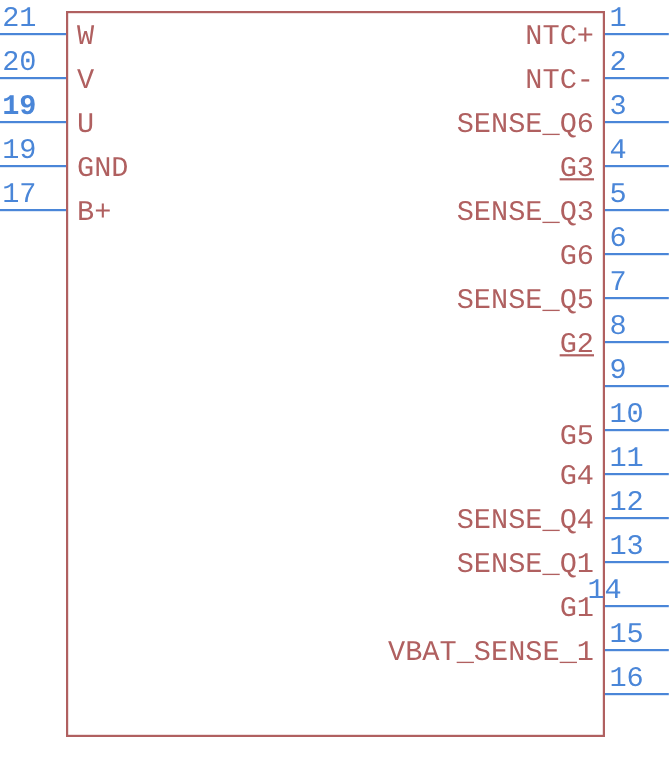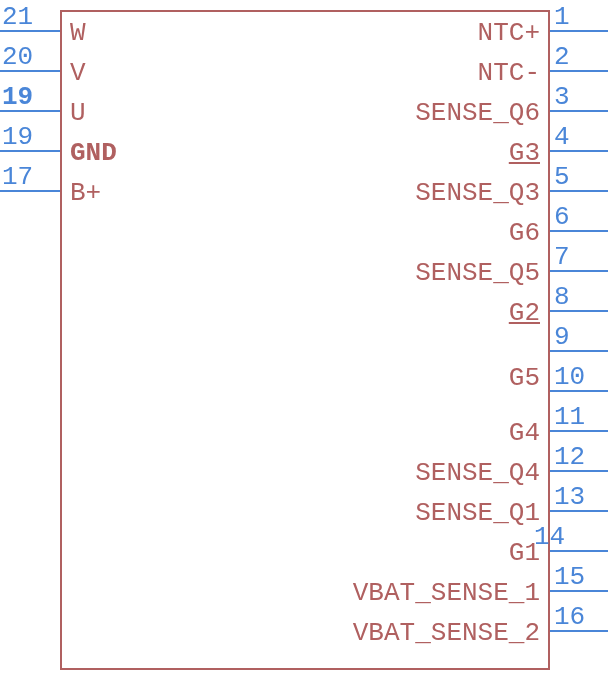--- a/index.html
+++ b/index.html
@@ -51,21 +51,21 @@
     <div class="pin-num" style="left: 2px; top: 4px;">21</div>
     <div class="pin-label" style="left: 70px; top: 20px;">W</div>
     <div class="pin-line" style="left: 0px; top: 70px; width: 60px;"></div>
     <div class="pin-num" style="left: 2px; top: 44px;">20</div>
     <div class="pin-label" style="left: 70px; top: 60px;">V</div>
     <div class="pin-line" style="left: 0px; top: 110px; width: 60px;"></div>
     <div class="pin-num" style="left: 2px; top: 84px; font-weight: bold;">19</div>
     <div class="pin-label" style="left: 70px; top: 100px;">U</div>
     <div class="pin-line" style="left: 0px; top: 150px; width: 60px;"></div>
     <div class="pin-num" style="left: 2px; top: 124px;">19</div>
-    <div class="pin-label" style="left: 70px; top: 140px; font-weight: bold;">GND</div>
+    <div class="pin-label" style="left: 70px; top: 140px;">GND</div>
     <div class="pin-line" style="left: 0px; top: 190px; width: 60px;"></div>
     <div class="pin-num" style="left: 2px; top: 164px;">17</div>
     <div class="pin-label" style="left: 70px; top: 180px;">B+</div>
     <div class="pin-line" style="left: 550px; top: 30px; width: 60px;"></div>
     <div class="pin-num" style="left: 554px; top: 4px;">1</div>
     <div class="pin-label" style="right: 68px; top: 20px; text-align: right; left: auto;">NTC+</div>
     <div class="pin-line" style="left: 550px; top: 70px; width: 60px;"></div>
     <div class="pin-num" style="left: 554px; top: 44px;">2</div>
     <div class="pin-label" style="right: 68px; top: 60px; text-align: right; left: auto;">NTC-</div>
     <div class="pin-line" style="left: 550px; top: 110px; width: 60px;"></div>
@@ -83,32 +83,31 @@
     <div class="pin-line" style="left: 550px; top: 270px; width: 60px;"></div>
     <div class="pin-num" style="left: 554px; top: 244px;">7</div>
     <div class="pin-label" style="right: 68px; top: 260px; left: auto;">SENSE_Q5</div>
     <div class="pin-line" style="left: 550px; top: 310px; width: 60px;"></div>
     <div class="pin-num" style="left: 554px; top: 284px;">8</div>
     <div class="pin-label" style="right: 68px; top: 300px; text-align: left; left: auto; text-decoration: underline;">G2</div>
     <div class="pin-line" style="left: 550px; top: 350px; width: 60px;"></div>
     <div class="pin-num" style="left: 554px; top: 324px;">9</div>
     <div class="pin-line" style="left: 550px; top: 390px; width: 60px;"></div>
     <div class="pin-num" style="left: 554px; top: 364px;">10</div>
-    <div class="pin-label" style="right: 68px; top: 365px; text-align: right; left: auto;">G5</div>
+    <div class="pin-label" style="right: 68px; top: 384px; text-align: right; left: auto;">G5</div>
     <div class="pin-line" style="left: 550px; top: 430px; width: 60px;"></div>
     <div class="pin-num" style="left: 554px; top: 404px;">11</div>
     <div class="pin-label" style="right: 68px; top: 420px; text-align: right; left: auto;">G4</div>
     <div class="pin-line" style="left: 550px; top: 470px; width: 60px;"></div>
     <div class="pin-num" style="left: 554px; top: 444px;">12</div>
     <div class="pin-label" style="right: 68px; top: 460px; text-align: right; left: auto; margin-left: 20px;">SENSE_Q4</div>
     <div class="pin-line" style="left: 550px; top: 510px; width: 60px;"></div>
     <div class="pin-num" style="left: 554px; top: 484px;">13</div>
     <div class="pin-label" style="right: 68px; top: 500px; text-align: right; left: auto;">SENSE_Q1</div>
     <div class="pin-line" style="left: 550px; top: 550px; width: 60px;"></div>
     <div class="pin-num" style="left: 534px; top: 524px;">14</div>
     <div class="pin-label" style="right: 68px; top: 540px; text-align: right; left: auto;">G1</div>
     <div class="pin-line" style="left: 550px; top: 590px; width: 60px;"></div>
     <div class="pin-num" style="left: 554px; top: 564px;">15</div>
     <div class="pin-label" style="right: 68px; top: 580px; text-align: right; left: auto;">VBAT_SENSE_1</div>
     <div class="pin-line" style="left: 550px; top: 630px; width: 60px;"></div>
     <div class="pin-num" style="left: 554px; top: 604px;">16</div>
-    <div class="pin-label" style="right: 68px; top: 620px; text-align: right; left: auto;">VBAT_SENSE_2</div>
   </div>
 
 </body></html>

